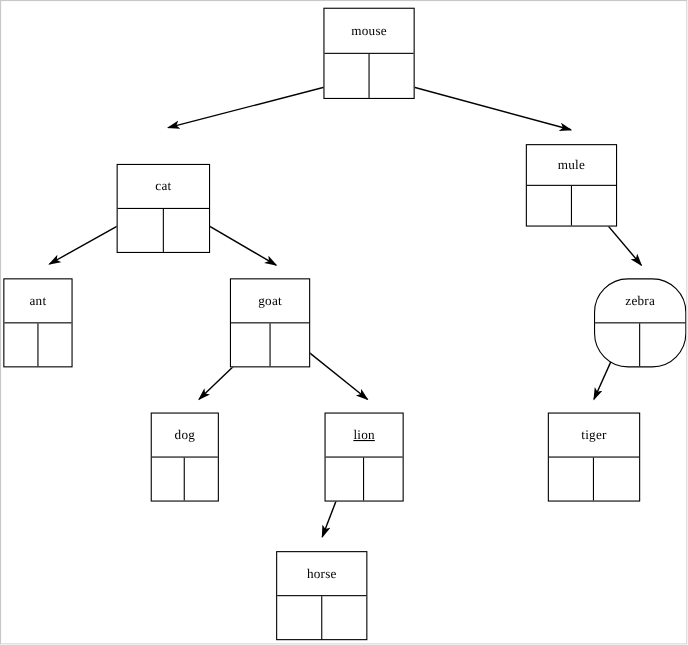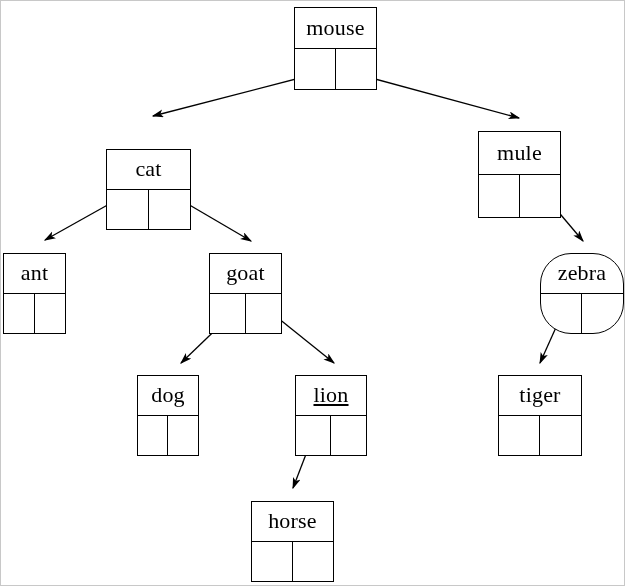--- a/index.html
+++ b/index.html
@@ -33,21 +33,21 @@
     background: #ffffff;
   }
   .node-label {
     box-sizing: border-box;
     width: 100%;
     height: 50%;
     border-bottom: 1.6px solid #000000;
     display: flex;
     align-items: center;
     justify-content: center;
-    font-size: 22px;
+    font-size: 12px;
     line-height: 1;
     color: #000000;
     letter-spacing: 0.2px;
   }
   .node-ptrs {
     box-sizing: border-box;
     width: 100%;
     height: 50%;
     display: flex;
   }
@@ -93,21 +93,21 @@
           <div class="ptr-cell ptr-right"></div>
         </div>
       </div>
       <div class="node" style="left: 105px; top: 148px; width: 85px; height: 81px;">
         <div class="node-label">cat</div>
         <div class="node-ptrs">
           <div class="ptr-cell ptr-left"></div>
           <div class="ptr-cell ptr-right"></div>
         </div>
       </div>
-      <div class="node" style="left: 477px; top: 130px; width: 83px; height: 87px;">
+      <div class="node" style="left: 477px; top: 130px; width: 83px; height: 75px;">
         <div class="node-label">mule</div>
         <div class="node-ptrs">
           <div class="ptr-cell ptr-left"></div>
           <div class="ptr-cell ptr-right"></div>
         </div>
       </div>
       <div class="node" style="left: 2px; top: 252px; width: 63px; height: 81px;">
         <div class="node-label">ant</div>
         <div class="node-ptrs">
           <div class="ptr-cell ptr-left"></div>

